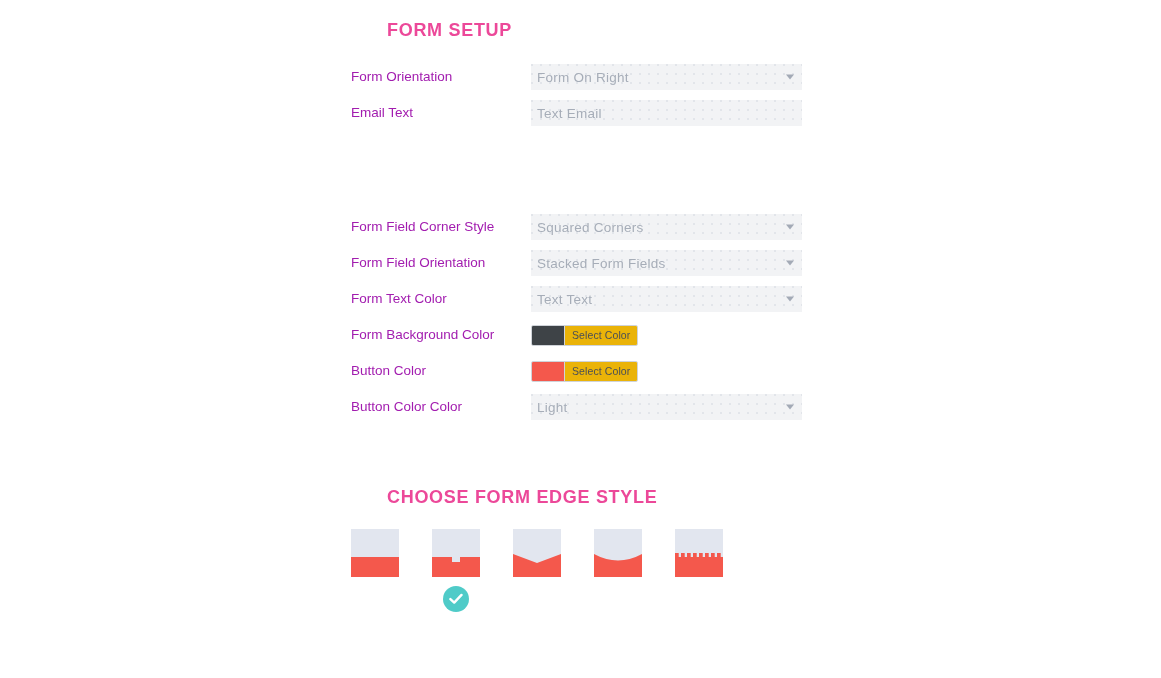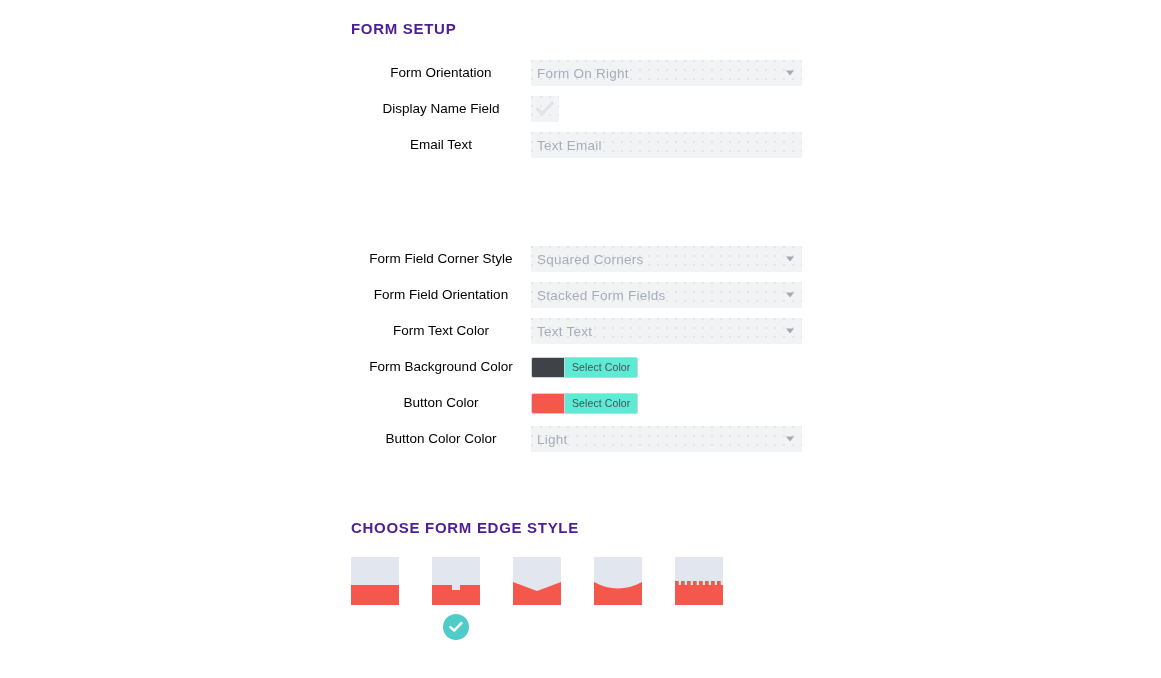--- a/index.html
+++ b/index.html
@@ -18,43 +18,43 @@
 
   .panel {
     position: absolute;
     left: 351px;
     top: 0;
     width: 470px;
   }
 
   
   .section-title {
-    font-size: 15px;
+    font-size: 18px;
     font-weight: bold;
     letter-spacing: 0.7px;
-    color: #4c1d95;
+    color: #ec4899;
     text-transform: uppercase;
     font-family: "Liberation Sans", sans-serif;
+    margin-left: 36px;
   }
 
   
   .row {
     display: flex;
     align-items: center;
     height: 36px;
     margin-bottom: 0;
   }
   .row-label {
     width: 180px;
     flex: 0 0 180px;
     font-size: 13.5px;
-    color: #000000;
+    color: #a21caf;
     font-family: "Liberation Sans", sans-serif;
     line-height: 1;
-    text-align: center;
   }
   .row-control {
     flex: 1 1 auto;
     display: flex;
     align-items: flex-end;
   }
 
   
   .dotted {
     background-color: #f2f3f5;
@@ -124,21 +124,21 @@
     height: 100%;
     display: block;
     border-right: 1px solid #cfd3d9;
   }
   .colorbtn .swatch-label {
     display: flex;
     align-items: center;
     padding: 0 7px;
     font-size: 10.5px;
     color: #4a4f57;
-    background: #5eead4;
+    background: #eab308;
     letter-spacing: 0.1px;
     white-space: nowrap;
   }
 
   
   .edge-grid {
     display: flex;
     gap: 33px;
   }
   .edge-item {
@@ -178,30 +178,20 @@
       <div class="row">
         <div class="row-label">Form Orientation</div>
         <div class="row-control">
           <div class="field dotted">
             <span class="field-text">Form On Right</span>
             <span class="caret"></span>
           </div>
         </div>
       </div>
       <div class="row">
-        <div class="row-label">Display Name Field</div>
-        <div class="row-control">
-          <div class="checkbox dotted">
-            <svg width="18" height="16" viewBox="0 0 18 16">
-              <path d="M1.5 8.2 L6.2 12.6 L16 2.2" fill="none" stroke="#dfe3ea" stroke-width="3.2" stroke-linecap="square"></path>
-            </svg>
-          </div>
-        </div>
-      </div>
-      <div class="row">
         <div class="row-label">Email Text</div>
         <div class="row-control">
           <div class="field dotted">
             <span class="field-text">Text Email</span>
           </div>
         </div>
       </div>
     </div>
 
   <div style="height:60px"></div>

